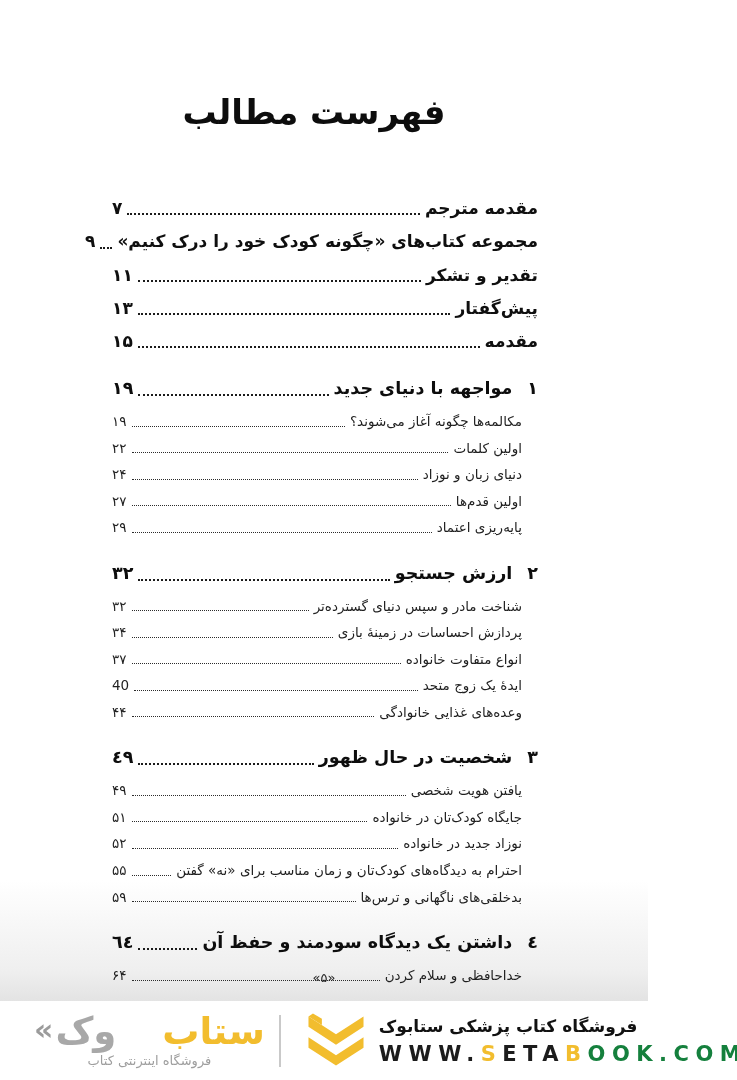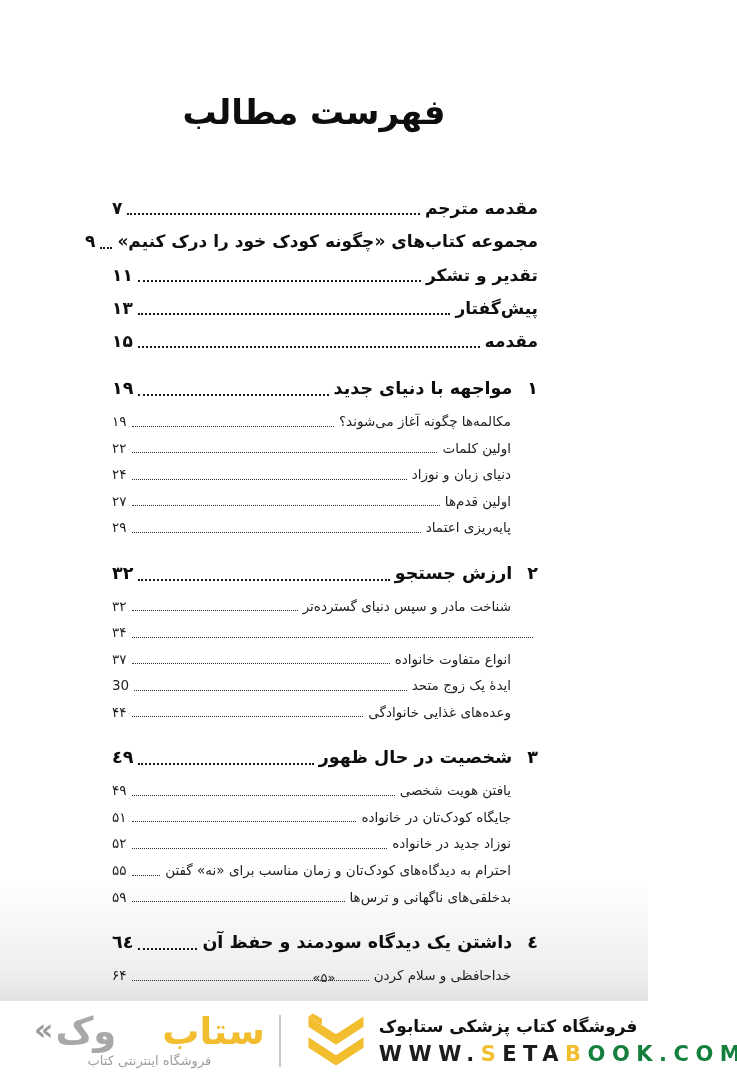--- a/index.html
+++ b/index.html
@@ -48,21 +48,21 @@
   .ch-head{
     display:flex;align-items:flex-end;direction:rtl;
     font-weight:bold;font-size:17.5px;line-height:1.25;
     margin:26px 0 13px;color:#0d0d0d;
   }
   .ch-num{flex:0 0 auto;margin-left:15px;}
   .sec-list .row{
     font-size:13.5px;line-height:1.3;
     margin-bottom:9px;color:#1f1f1f;
   }
-  .sec-list .row .label{margin-right:27px;}
+  .sec-list .row .label{margin-right:16px;}
   .sec-list .leader{border-bottom:1.8px dotted #2c2c2c;margin-bottom:4px;}
   
   .page-folio{
     position:absolute;left:0;right:0;bottom:16px;
     text-align:center;font-size:13px;color:#1c1c1c;
   }
   
   .site-footer{
     width:737px;height:79px;background:#ffffff;
     display:flex;align-items:center;justify-content:space-between;
@@ -171,34 +171,35 @@
       <span class="pnum">۳۲</span>
     </div>
     <div class="sec-list">
   <div class="row">
     <span class="label">شناخت مادر و سپس دنیای گسترده‌تر</span>
     <span class="leader"></span>
     <span class="pnum">۳۲</span>
   </div>
 
   <div class="row">
+    <span class="label">پردازش احساسات در زمینهٔ بازی</span>
     <span class="leader"></span>
     <span class="pnum">۳۴</span>
   </div>
 
   <div class="row">
     <span class="label">انواع متفاوت خانواده</span>
     <span class="leader"></span>
     <span class="pnum">۳۷</span>
   </div>
 
   <div class="row">
     <span class="label">ایدهٔ یک زوج متحد</span>
     <span class="leader"></span>
-    <span class="pnum">30</span>
+    <span class="pnum">40</span>
   </div>
 
   <div class="row">
     <span class="label">وعده‌های غذایی خانوادگی</span>
     <span class="leader"></span>
     <span class="pnum">۴۴</span>
   </div>
 </div>
   </div>
 

